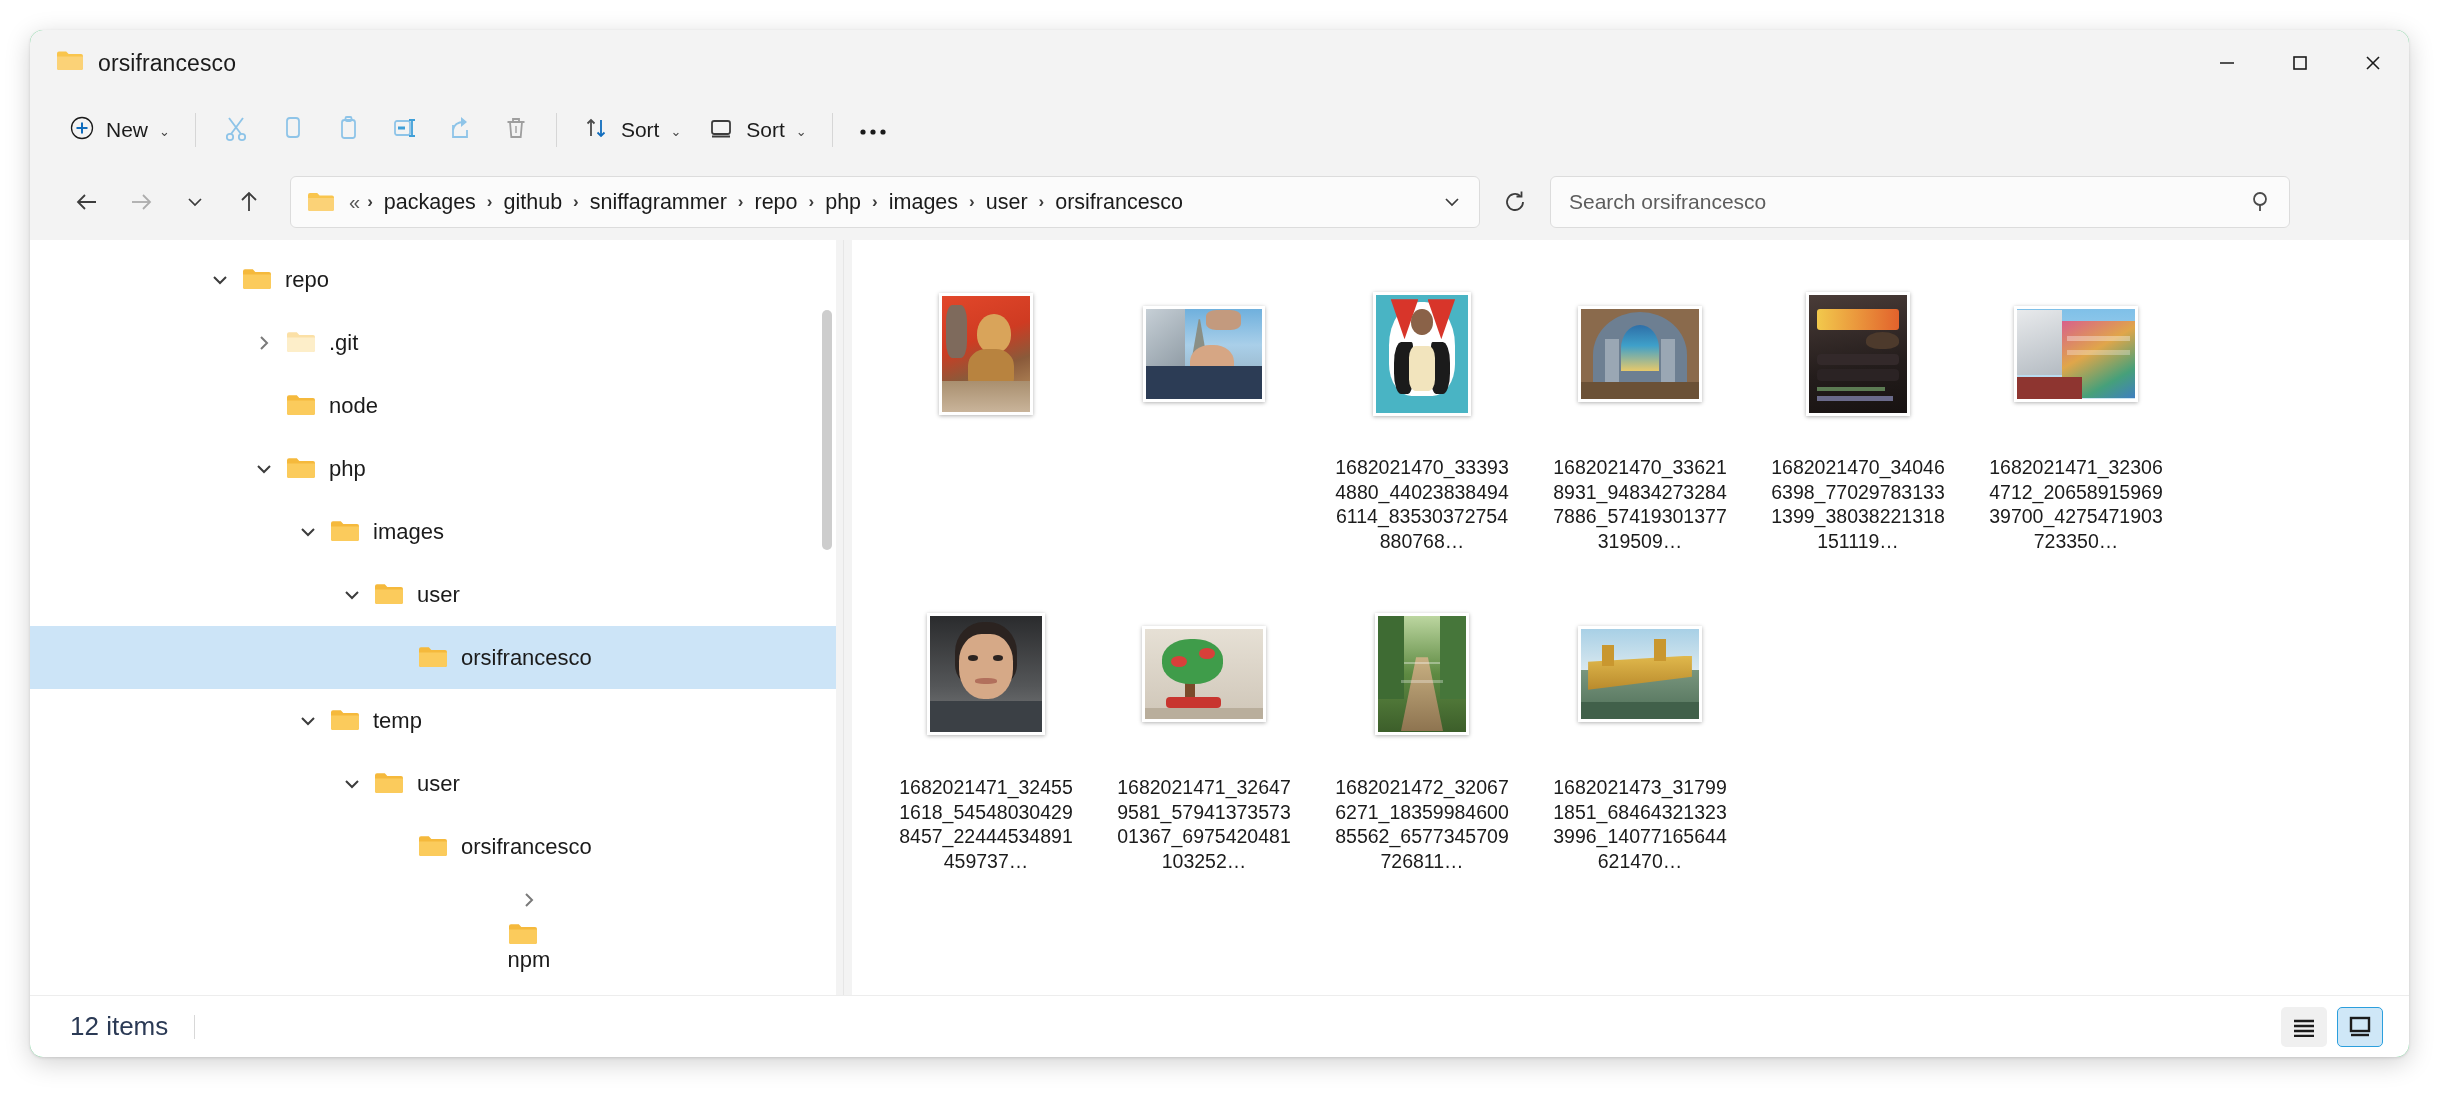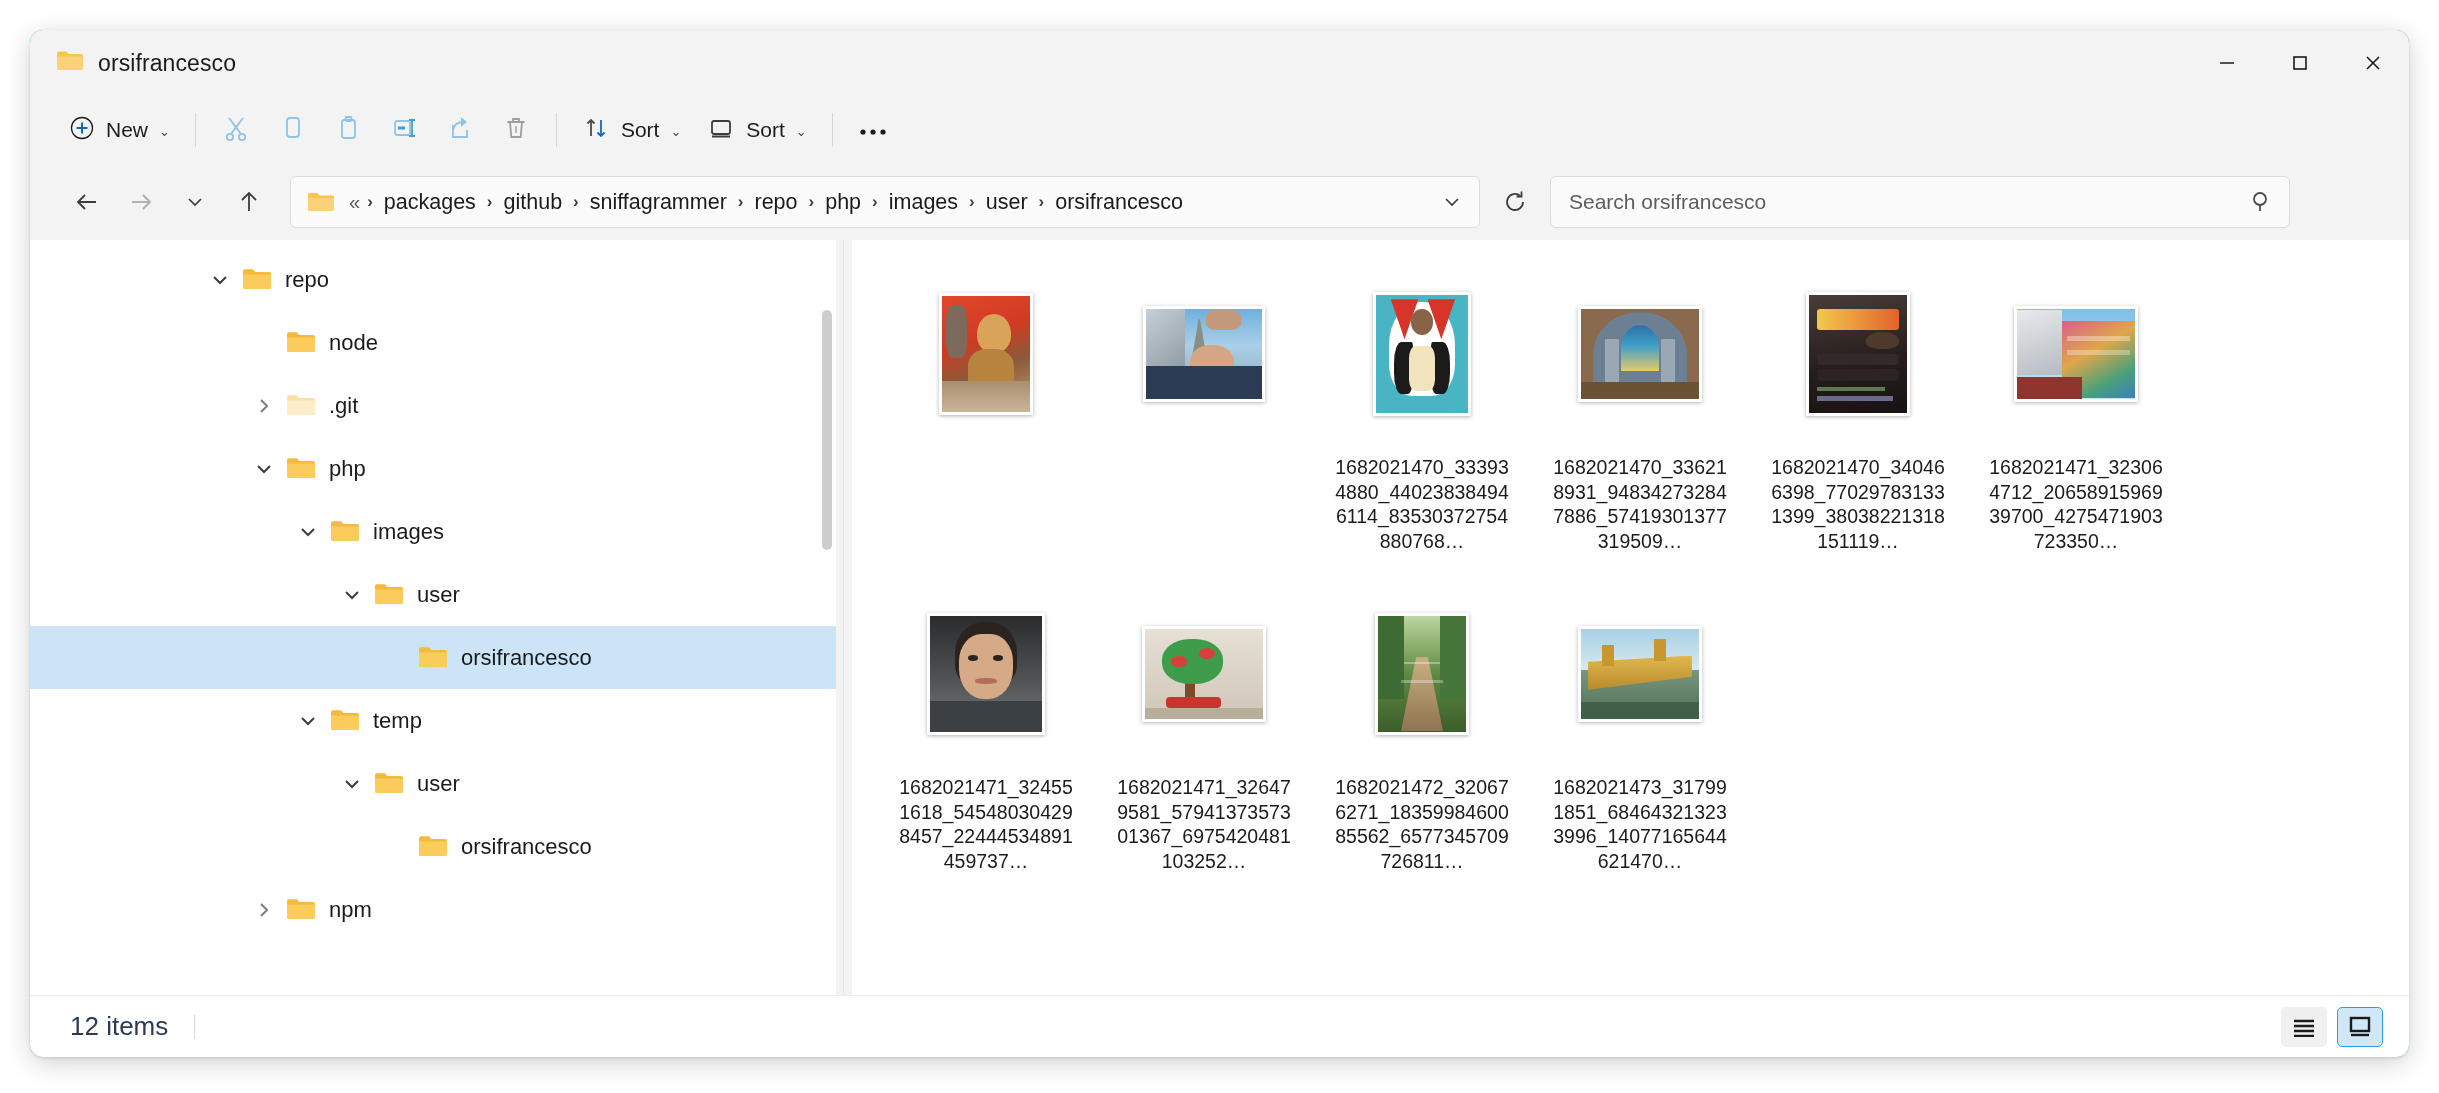--- a/index.html
+++ b/index.html
@@ -518,42 +518,42 @@
               </span>
               <span class="folder-ico">
                 <svg width="30" height="25" viewBox="0 0 30 25">
                   <path d="M1 4.2a2 2 0 0 1 2-2h7.8l2.5 2.8H27a2 2 0 0 1 2 2V20a2 2 0 0 1-2 2H3a2 2 0 0 1-2-2z" fill="#f5b93c"></path>
                   <path d="M1 7.6h28V20a2 2 0 0 1-2 2H3a2 2 0 0 1-2-2z" fill="#fbcb5c"></path>
                 </svg>
               </span>
               <span class="tree-label">repo</span>
             </div>
             <div class="tree-row" style="padding-left: 212px;">
-              <span class="twisty"></span>
-              <span class="folder-ico">
-                <svg width="30" height="25" viewBox="0 0 30 25">
-                  <path d="M1 4.2a2 2 0 0 1 2-2h7.8l2.5 2.8H27a2 2 0 0 1 2 2V20a2 2 0 0 1-2 2H3a2 2 0 0 1-2-2z" fill="#f5b93c"></path>
-                  <path d="M1 7.6h28V20a2 2 0 0 1-2 2H3a2 2 0 0 1-2-2z" fill="#fbcb5c"></path>
-                </svg>
-              </span>
-              <span class="tree-label">node</span>
-            </div>
-            <div class="tree-row" style="padding-left: 212px;">
               <span class="twisty">
                 <svg width="22" height="22" viewBox="0 0 22 22">
                   <path d="M8 5l6 6-6 6" fill="none" stroke="#7a7a7a" stroke-width="2"></path>
                 </svg>
               </span>
               <span class="folder-ico">
                 <svg width="30" height="25" viewBox="0 0 30 25">
                   <path d="M1 4.2a2 2 0 0 1 2-2h7.8l2.5 2.8H27a2 2 0 0 1 2 2V20a2 2 0 0 1-2 2H3a2 2 0 0 1-2-2z" fill="#fbe0a6"></path>
                   <path d="M1 7.6h28V20a2 2 0 0 1-2 2H3a2 2 0 0 1-2-2z" fill="#fdeec9"></path>
                 </svg>
               </span>
               <span class="tree-label">.git</span>
+            </div>
+            <div class="tree-row" style="padding-left: 212px;">
+              <span class="twisty"></span>
+              <span class="folder-ico">
+                <svg width="30" height="25" viewBox="0 0 30 25">
+                  <path d="M1 4.2a2 2 0 0 1 2-2h7.8l2.5 2.8H27a2 2 0 0 1 2 2V20a2 2 0 0 1-2 2H3a2 2 0 0 1-2-2z" fill="#f5b93c"></path>
+                  <path d="M1 7.6h28V20a2 2 0 0 1-2 2H3a2 2 0 0 1-2-2z" fill="#fbcb5c"></path>
+                </svg>
+              </span>
+              <span class="tree-label">node</span>
             </div>
             <div class="tree-row" style="padding-left: 212px;">
               <span class="twisty">
                 <svg width="22" height="22" viewBox="0 0 22 22">
                   <path d="M5 8l6 6 6-6" fill="none" stroke="#3c3c3c" stroke-width="2"></path>
                 </svg>
               </span>
               <span class="folder-ico">
                 <svg width="30" height="25" viewBox="0 0 30 25">
                   <path d="M1 4.2a2 2 0 0 1 2-2h7.8l2.5 2.8H27a2 2 0 0 1 2 2V20a2 2 0 0 1-2 2H3a2 2 0 0 1-2-2z" fill="#f5b93c"></path>
@@ -631,21 +631,21 @@
             <div class="tree-row" style="padding-left: 344px;">
               <span class="twisty"></span>
               <span class="folder-ico">
                 <svg width="30" height="25" viewBox="0 0 30 25">
                   <path d="M1 4.2a2 2 0 0 1 2-2h7.8l2.5 2.8H27a2 2 0 0 1 2 2V20a2 2 0 0 1-2 2H3a2 2 0 0 1-2-2z" fill="#f5b93c"></path>
                   <path d="M1 7.6h28V20a2 2 0 0 1-2 2H3a2 2 0 0 1-2-2z" fill="#fbcb5c"></path>
                 </svg>
               </span>
               <span class="tree-label">orsifrancesco</span>
             </div>
-            <div class="tree-row" style="padding-left: 212px;">
+            <div class="tree-row" style="padding-left: 212px; flex-direction: column;">
               <span class="twisty">
                 <svg width="22" height="22" viewBox="0 0 22 22">
                   <path d="M8 5l6 6-6 6" fill="none" stroke="#7a7a7a" stroke-width="2"></path>
                 </svg>
               </span>
               <span class="folder-ico">
                 <svg width="30" height="25" viewBox="0 0 30 25">
                   <path d="M1 4.2a2 2 0 0 1 2-2h7.8l2.5 2.8H27a2 2 0 0 1 2 2V20a2 2 0 0 1-2 2H3a2 2 0 0 1-2-2z" fill="#f5b93c"></path>
                   <path d="M1 7.6h28V20a2 2 0 0 1-2 2H3a2 2 0 0 1-2-2z" fill="#fbcb5c"></path>
                 </svg>

